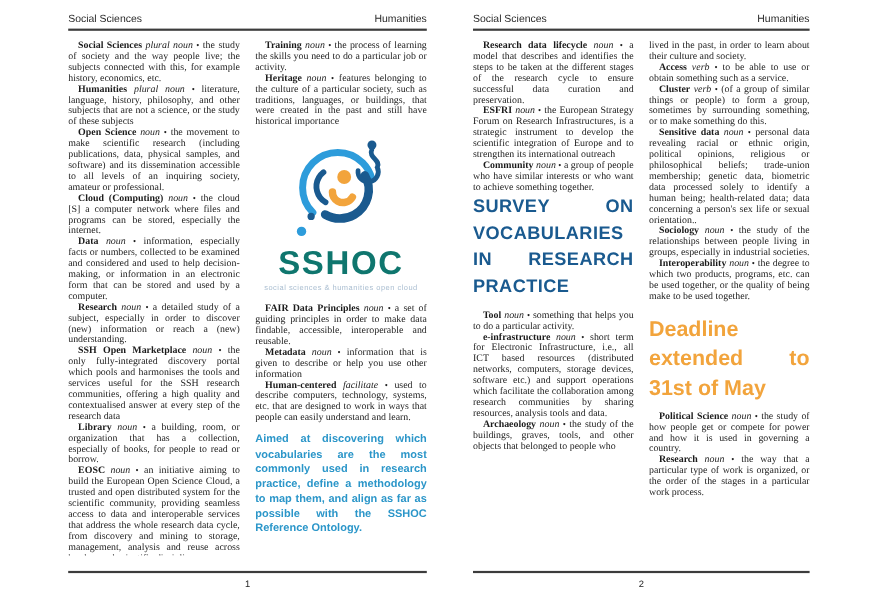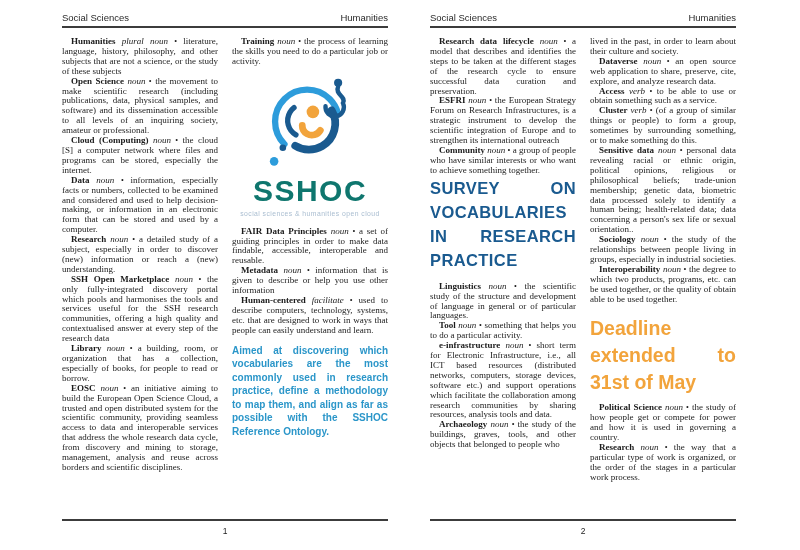--- a/index.html
+++ b/index.html
@@ -47,31 +47,33 @@
 
 <div class="spread">
 
   <div class="page page1">
     <div class="page-header">
       <span>Social Sciences</span>
       <span>Humanities</span>
     </div>
     <div class="columns">
       <div class="col">
+          <p class="entry"><span class="term">Social Sciences</span> <span class="pos">plural noun</span> <span class="sep">•</span> <span class="def">the study of society and the way people live; the subjects connected with this, for example history, economics, etc.</span></p>
           <p class="entry"><span class="term">Humanities</span> <span class="pos">plural noun</span> <span class="sep">•</span> <span class="def">literature, language, history, philosophy, and other subjects that are not a science, or the study of these subjects</span></p>
           <p class="entry"><span class="term">Open Science</span> <span class="pos">noun</span> <span class="sep">•</span> <span class="def">the movement to make scientific research (including publications, data, physical samples, and software) and its dissemination accessible to all levels of an inquiring society, amateur or professional.</span></p>
           <p class="entry"><span class="term">Cloud (Computing)</span> <span class="pos">noun</span> <span class="sep">•</span> <span class="def">the cloud [S] a computer network where files and programs can be stored, especially the internet.</span></p>
           <p class="entry"><span class="term">Data</span> <span class="pos">noun</span> <span class="sep">•</span> <span class="def">information, especially facts or numbers, collected to be examined and considered and used to help decision-making, or information in an electronic form that can be stored and used by a computer.</span></p>
           <p class="entry"><span class="term">Research</span> <span class="pos">noun</span> <span class="sep">•</span> <span class="def">a detailed study of a subject, especially in order to discover (new) information or reach a (new) understanding.</span></p>
           <p class="entry"><span class="term">SSH Open Marketplace</span> <span class="pos">noun</span> <span class="sep">•</span> <span class="def">the only fully-integrated discovery portal which pools and harmonises the tools and services useful for the SSH research communities, offering a high quality and contextualised answer at every step of the research data</span></p>
           <p class="entry"><span class="term">Library</span> <span class="pos">noun</span> <span class="sep">•</span> <span class="def">a building, room, or organization that has a collection, especially of books, for people to read or borrow.</span></p>
           <p class="entry"><span class="term">EOSC</span> <span class="pos">noun</span> <span class="sep">•</span> <span class="def">an initiative aiming to build the European Open Science Cloud, a trusted and open distributed system for the scientific community, providing seamless access to data and interoperable services that address the whole research data cycle, from discovery and mining to storage, management, analysis and reuse across borders and scientific disciplines.</span></p>
         </div>
       <div class="col">
           <p class="entry"><span class="term">Training</span> <span class="pos">noun</span> <span class="sep">•</span> <span class="def">the process of learning the skills you need to do a particular job or activity.</span></p>
+          <p class="entry"><span class="term">Heritage</span> <span class="pos">noun</span> <span class="sep">•</span> <span class="def">features belonging to the culture of a particular society, such as traditions, languages, or buildings, that were created in the past and still have historical importance</span></p>
           <div class="logo-block">
     <div class="logo-icon">
       <svg width="92" height="97" viewBox="0 0 92 100" aria-hidden="true">
 
         <circle cx="43" cy="47" r="33" fill="none" stroke="#2D9CDB" stroke-width="6.5" stroke-linecap="round" stroke-dasharray="121 207" transform="rotate(135 43 47)"></circle>
 
         <circle cx="45" cy="49" r="27" fill="none" stroke="#1A5A8F" stroke-width="8" stroke-linecap="round" stroke-dasharray="71 170" transform="rotate(-30 45 49)"></circle>
 
         <circle cx="40" cy="46" r="17" fill="none" stroke="#1A5A8F" stroke-width="5.5" stroke-linecap="round" stroke-dasharray="33 107" transform="rotate(120 40 46)"></circle>
 
@@ -103,33 +105,31 @@
     <div class="page-header">
       <span>Social Sciences</span>
       <span>Humanities</span>
     </div>
     <div class="columns">
       <div class="col">
           <p class="entry"><span class="term">Research data lifecycle</span> <span class="pos">noun</span> <span class="sep">•</span> <span class="def">a model that describes and identifies the steps to be taken at the different stages of the research cycle to ensure successful data curation and preservation.</span></p>
           <p class="entry"><span class="term">ESFRI</span> <span class="pos">noun</span> <span class="sep">•</span> <span class="def">the European Strategy Forum on Research Infrastructures, is a strategic instrument to develop the scientific integration of Europe and to strengthen its international outreach</span></p>
           <p class="entry"><span class="term">Community</span> <span class="pos">noun</span> <span class="sep">•</span> <span class="def">a group of people who have similar interests or who want to achieve something together.</span></p>
           <h2 class="big-heading navy" style="color: rgb(26, 90, 143);">SURVEY ON VOCABULARIES IN RESEARCH PRACTICE</h2>
-          <p class="entry"><span class="term">Linguistics</span> <span class="pos">noun</span> <span class="sep">•</span> <span class="def">the scientific study of the structure and development of language in general or of particular languages.</span></p>
           <p class="entry"><span class="term">Tool</span> <span class="pos">noun</span> <span class="sep">•</span> <span class="def">something that helps you to do a particular activity.</span></p>
           <p class="entry"><span class="term">e-infrastructure</span> <span class="pos">noun</span> <span class="sep">•</span> <span class="def">short term for Electronic Infrastructure, i.e., all ICT based resources (distributed networks, computers, storage devices, software etc.) and support operations which facilitate the collaboration among research communities by sharing resources, analysis tools and data.</span></p>
           <p class="entry"><span class="term">Archaeology</span> <span class="pos">noun</span> <span class="sep">•</span> <span class="def">the study of the buildings, graves, tools, and other objects that belonged to people who</span></p>
         </div>
       <div class="col">
           <p class="entry cont">lived in the past, in order to learn about their culture and society.</p>
-          <p class="entry"><span class="term">Dataverse</span> <span class="pos">noun</span> <span class="sep">•</span> <span class="def">an open source web application to share, preserve, cite, explore, and analyze research data.</span></p>
           <p class="entry"><span class="term">Access</span> <span class="pos">verb</span> <span class="sep">•</span> <span class="def">to be able to use or obtain something such as a service.</span></p>
           <p class="entry"><span class="term">Cluster</span> <span class="pos">verb</span> <span class="sep">•</span> <span class="def">(of a group of similar things or people) to form a group, sometimes by surrounding something, or to make something do this.</span></p>
           <p class="entry"><span class="term">Sensitive data</span> <span class="pos">noun</span> <span class="sep">•</span> <span class="def">personal data revealing racial or ethnic origin, political opinions, religious or philosophical beliefs; trade-union membership; genetic data, biometric data processed solely to identify a human being; health-related data; data concerning a person's sex life or sexual orientation..</span></p>
           <p class="entry"><span class="term">Sociology</span> <span class="pos">noun</span> <span class="sep">•</span> <span class="def">the study of the relationships between people living in groups, especially in industrial societies.</span></p>
-          <p class="entry"><span class="term">Interoperability</span> <span class="pos">noun</span> <span class="sep">•</span> <span class="def">the degree to which two products, programs, etc. can be used together, or the quality of obtain able to be used together.</span></p>
+          <p class="entry"><span class="term">Interoperability</span> <span class="pos">noun</span> <span class="sep">•</span> <span class="def">the degree to which two products, programs, etc. can be used together, or the quality of being make to be used together.</span></p>
           <h2 class="big-heading orange" style="color: rgb(242, 164, 60);">Deadline extended to 31st of May</h2>
           <p class="entry"><span class="term">Political Science</span> <span class="pos">noun</span> <span class="sep">•</span> <span class="def">the study of how people get or compete for power and how it is used in governing a country.</span></p>
           <p class="entry"><span class="term">Research</span> <span class="pos">noun</span> <span class="sep">•</span> <span class="def">the way that a particular type of work is organized, or the order of the stages in a particular work process.</span></p>
         </div>
     </div>
     <div class="page-footer">
       <span>2</span>
     </div>
   </div>
 

